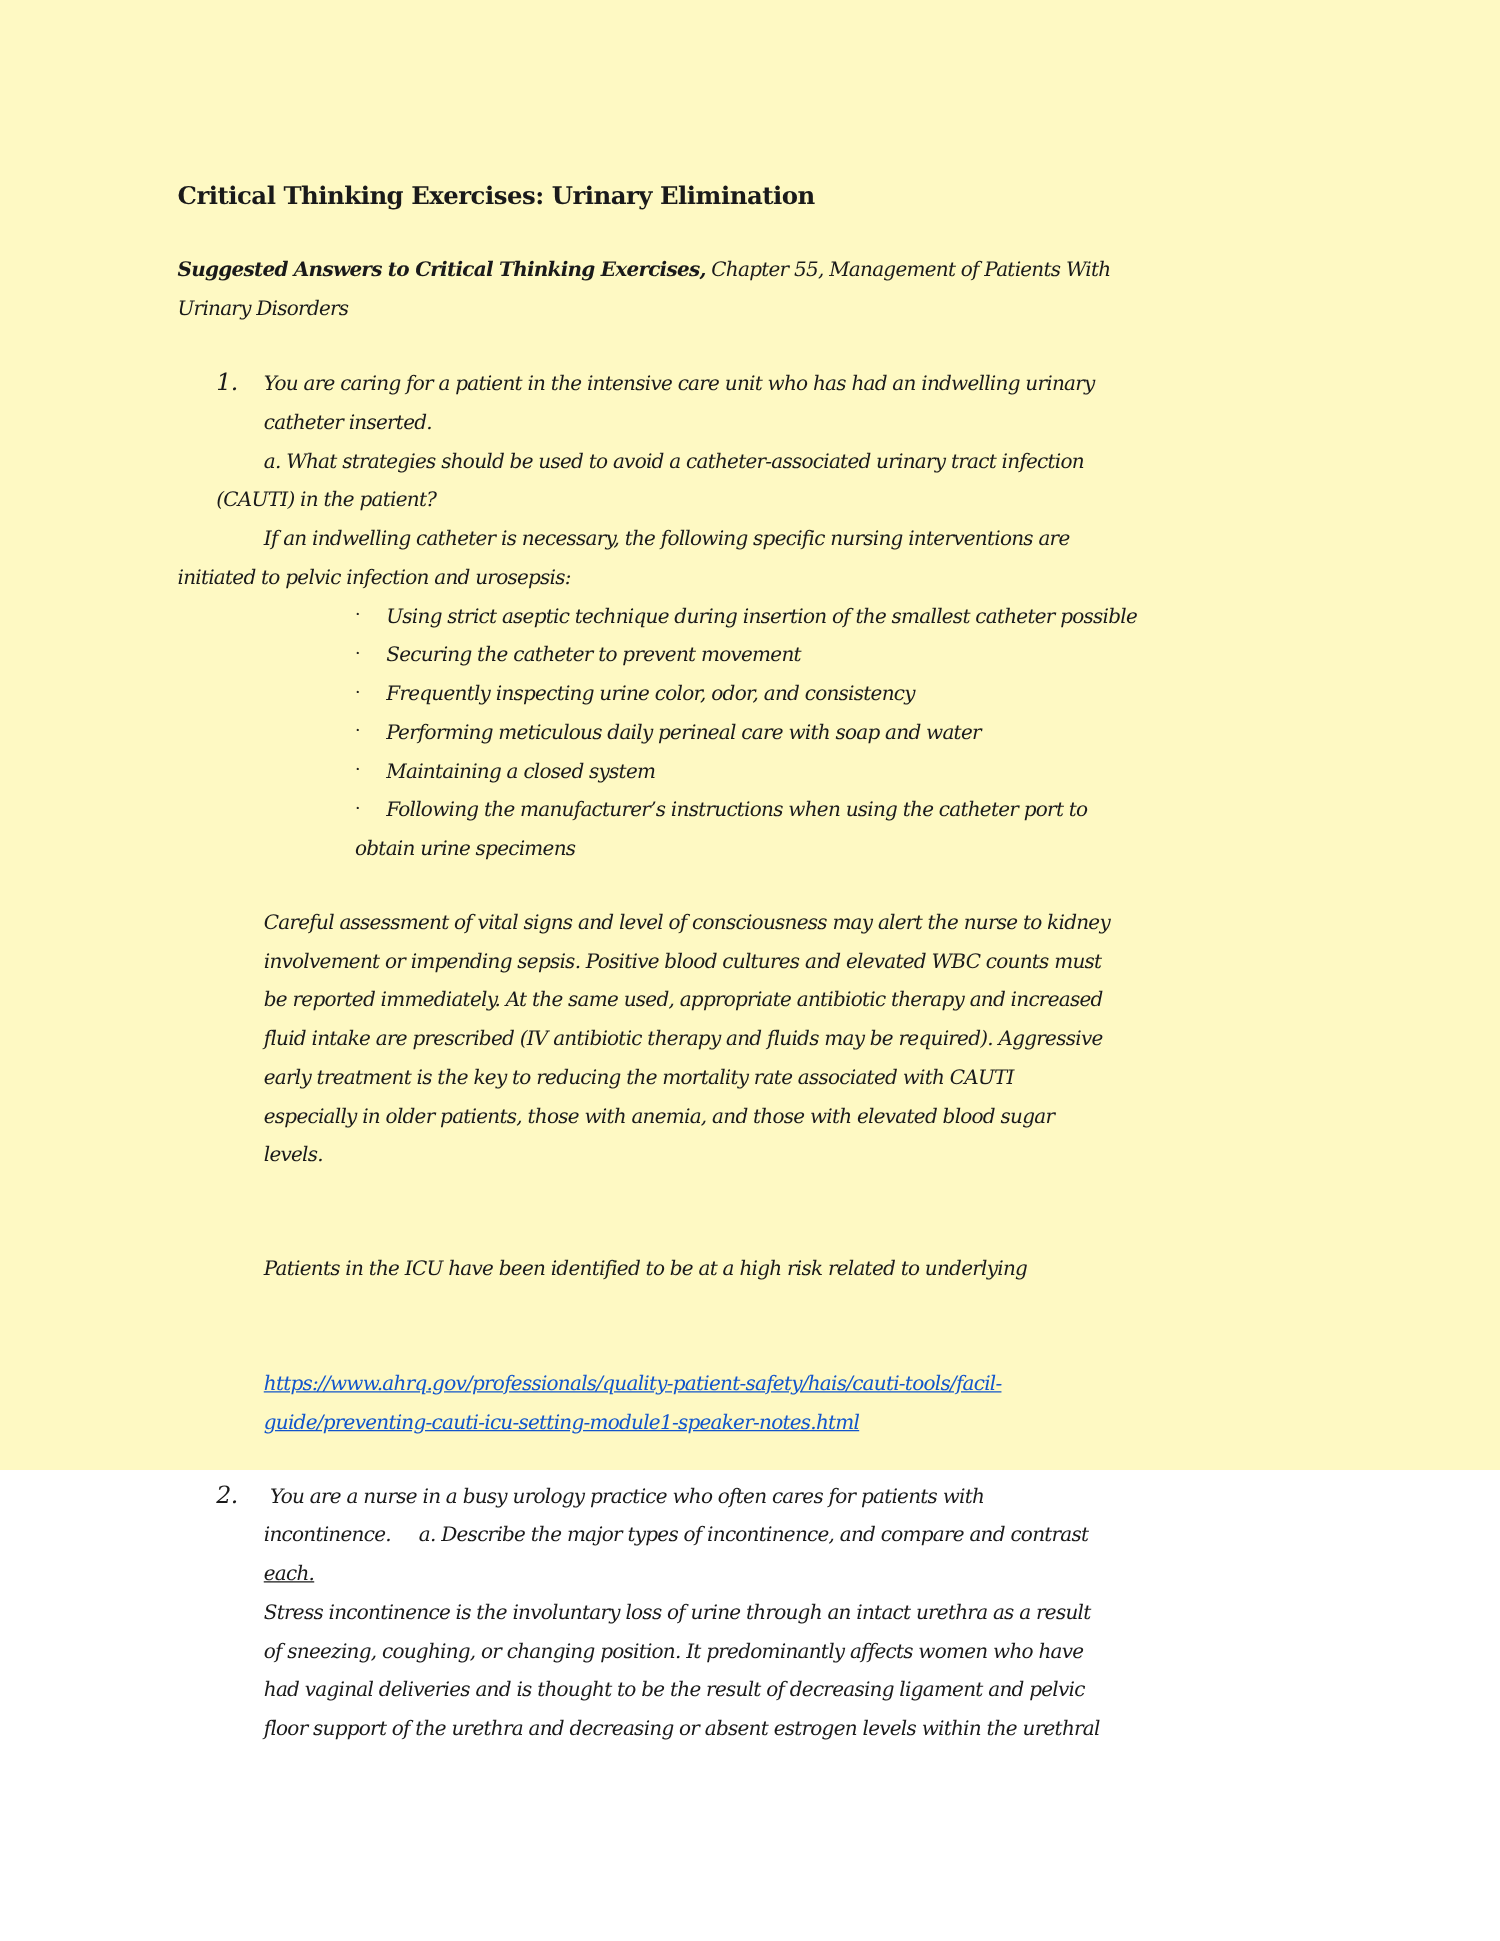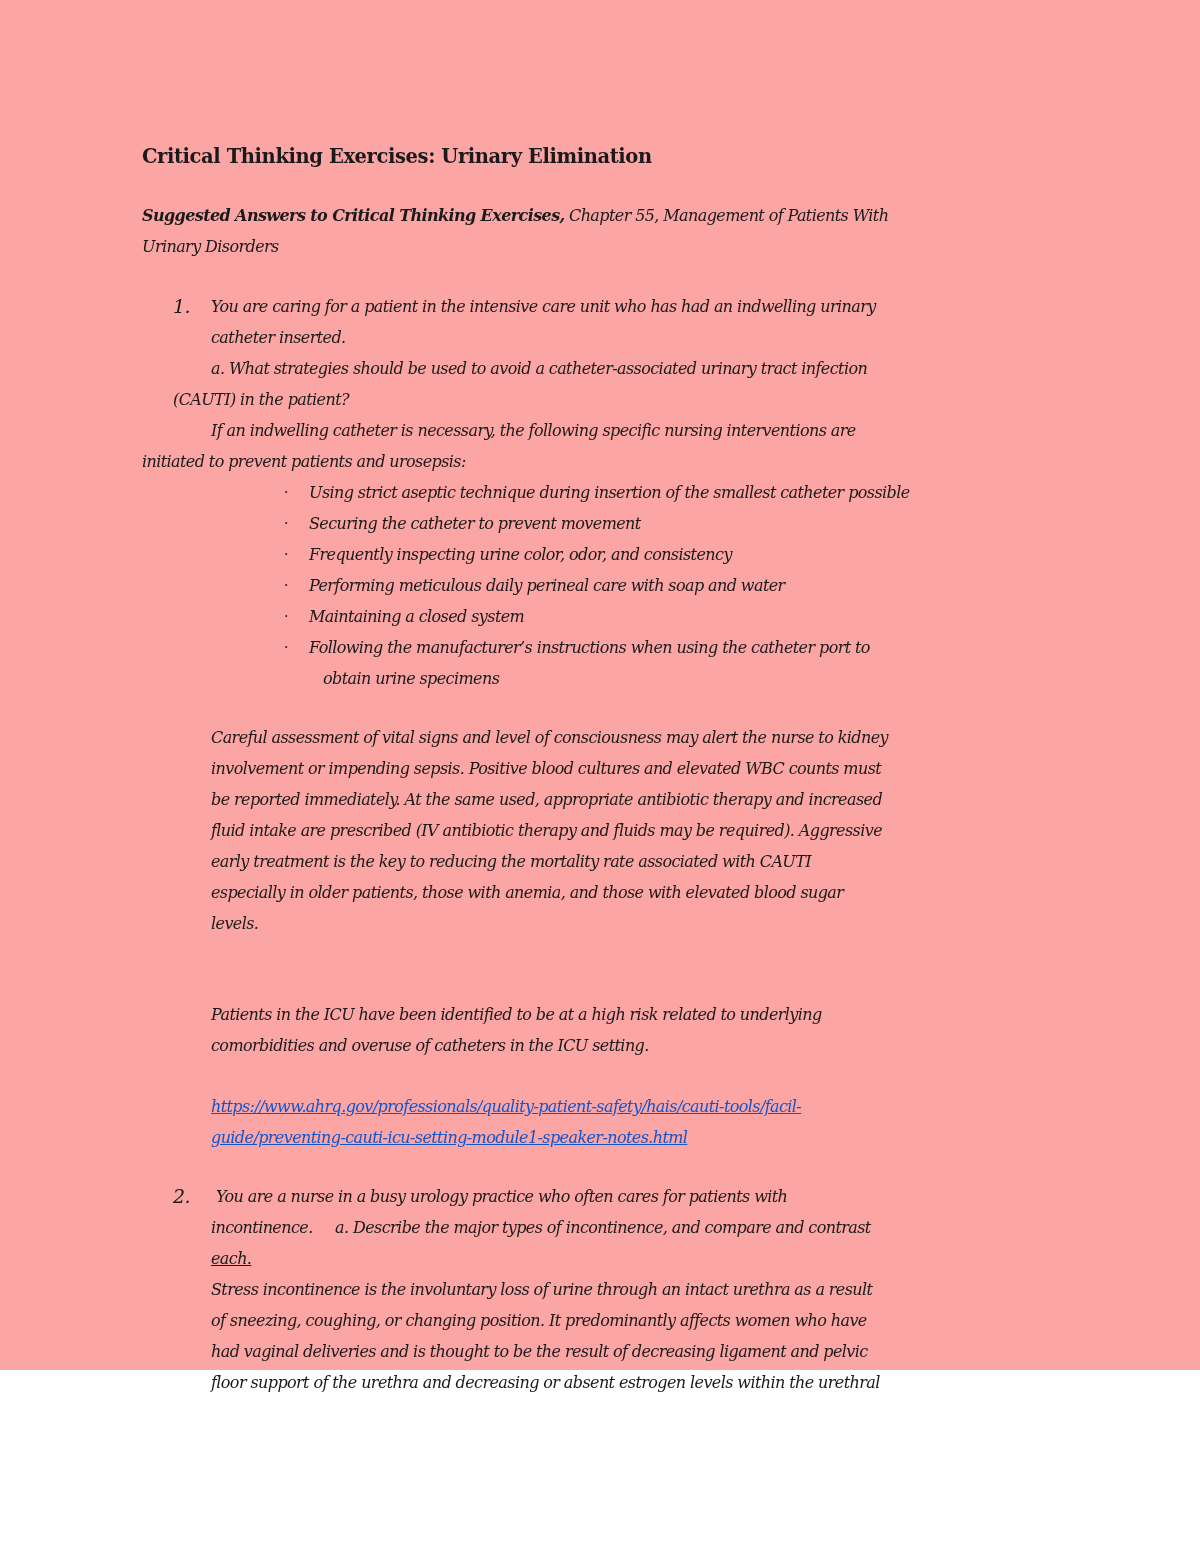--- a/index.html
+++ b/index.html
@@ -11,22 +11,22 @@
       width: 1200px;
       height: 1553px;
       position: relative;
       overflow: hidden;
       font-family: "DejaVu Serif", "Liberation Serif", serif;
       color: #1a1a1a;
     }
     .page {
       position: absolute;
       left: 0; top: 0;
-      width: 1200px; height: 1370px;
-      background: #fca5a5;
+      width: 1200px; height: 1176px;
+      background: #fef9c3;
     }
     .line {
       position: absolute;
       white-space: nowrap;
       font-size: 16px;
       line-height: 31px;
       letter-spacing: -0.6px;
     }
     .it { font-style: italic; }
     .bold { font-weight: bold; }
@@ -67,21 +67,21 @@
   <div class="line it" style="left:142px; top:231px;">Urinary Disorders</div>
 
   <div class="num" style="left:173px; top:291px;">1.</div>
   <div class="line it" style="left:211px; top:291px;">You are caring for a patient in the intensive care unit who has had an indwelling urinary</div>
   <div class="line it" style="left:211px; top:322px;">catheter inserted.</div>
 
   <div class="line it" style="left:211px; top:353px;">a. What strategies should be used to avoid a catheter-associated urinary tract infection</div>
   <div class="line it" style="left:173px; top:384px;">(CAUTI) in the patient?</div>
 
   <div class="line it" style="left:211px; top:415px;">If an indwelling catheter is necessary, the following specific nursing interventions are</div>
-  <div class="line it" style="left:142px; top:446px;">initiated to prevent patients and urosepsis:</div>
+  <div class="line it" style="left:142px; top:446px;">initiated to pelvic infection and urosepsis:</div>
 
   <div>
     <div>
       <span class="bullet-dot" style="left:284px; top:477px;">·</span>
       <span class="line it" style="left:309px; top:477px;">Using strict aseptic technique during insertion of the smallest catheter possible</span>
     </div>
     <div>
       <span class="bullet-dot" style="left:284px; top:508px;">·</span>
       <span class="line it" style="left:309px; top:508px;">Securing the catheter to prevent movement</span>
     </div>
@@ -93,36 +93,35 @@
       <span class="bullet-dot" style="left:284px; top:570px;">·</span>
       <span class="line it" style="left:309px; top:570px;text-align:center;">Performing meticulous daily perineal care with soap and water</span>
     </div>
     <div>
       <span class="bullet-dot" style="left:284px; top:601px;">·</span>
       <span class="line it" style="left:309px; top:601px;">Maintaining a closed system</span>
     </div>
     <div>
       <span class="bullet-dot" style="left:284px; top:632px;">·</span>
       <span class="line it" style="left:309px; top:632px;">Following the manufacturer’s instructions when using the catheter port to</span>
-      <span class="line it" style="left:284px; top:663px;margin-left:39px;">obtain urine specimens</span>
+      <span class="line it" style="left:284px; top:663px;">obtain urine specimens</span>
     </div>
   </div>
 
   <div>
     <div class="line it" style="left:211px; top:722px;">Careful assessment of vital signs and level of consciousness may alert the nurse to kidney</div>
     <div class="line it" style="left:211px; top:753px;">involvement or impending sepsis. Positive blood cultures and elevated WBC counts must</div>
     <div class="line it" style="left:211px; top:784px;">be reported immediately. At the same used, appropriate antibiotic therapy and increased</div>
     <div class="line it" style="left:211px; top:815px;">fluid intake are prescribed (IV antibiotic therapy and fluids may be required). Aggressive</div>
     <div class="line it" style="left:211px; top:846px;">early treatment is the key to reducing the mortality rate associated with CAUTI</div>
     <div class="line it" style="left:211px; top:877px;">especially in older patients, those with anemia, and those with elevated blood sugar</div>
     <div class="line it" style="left:211px; top:908px;">levels.</div>
   </div>
 
   <div class="line it" style="left:211px; top:999px;">Patients in the ICU have been identified to be at a high risk related to underlying</div>
-  <div class="line it" style="left:211px; top:1030px;">comorbidities and overuse of catheters in the ICU setting.</div>
 
   <div>
     <div class="line it link" style="left:211px; top:1091px;">https://www.ahrq.gov/professionals/quality-patient-safety/hais/cauti-tools/facil-</div>
     <div class="line it link" style="left:211px; top:1122px;">guide/preventing-cauti-icu-setting-module1-speaker-notes.html</div>
   </div>
 
   <div class="num" style="left:173px; top:1181px;">2.</div>
   <div class="line it" style="left:216px; top:1181px;">You are a nurse in a busy urology practice who often cares for patients with</div>
   <div class="line it" style="left: 211px; top: 1212px; white-space: pre;">incontinence.     a. Describe the major types of incontinence, and compare and contrast</div>
   <div class="line it" style="left:211px; top:1243px;text-decoration:underline;">each.</div>

